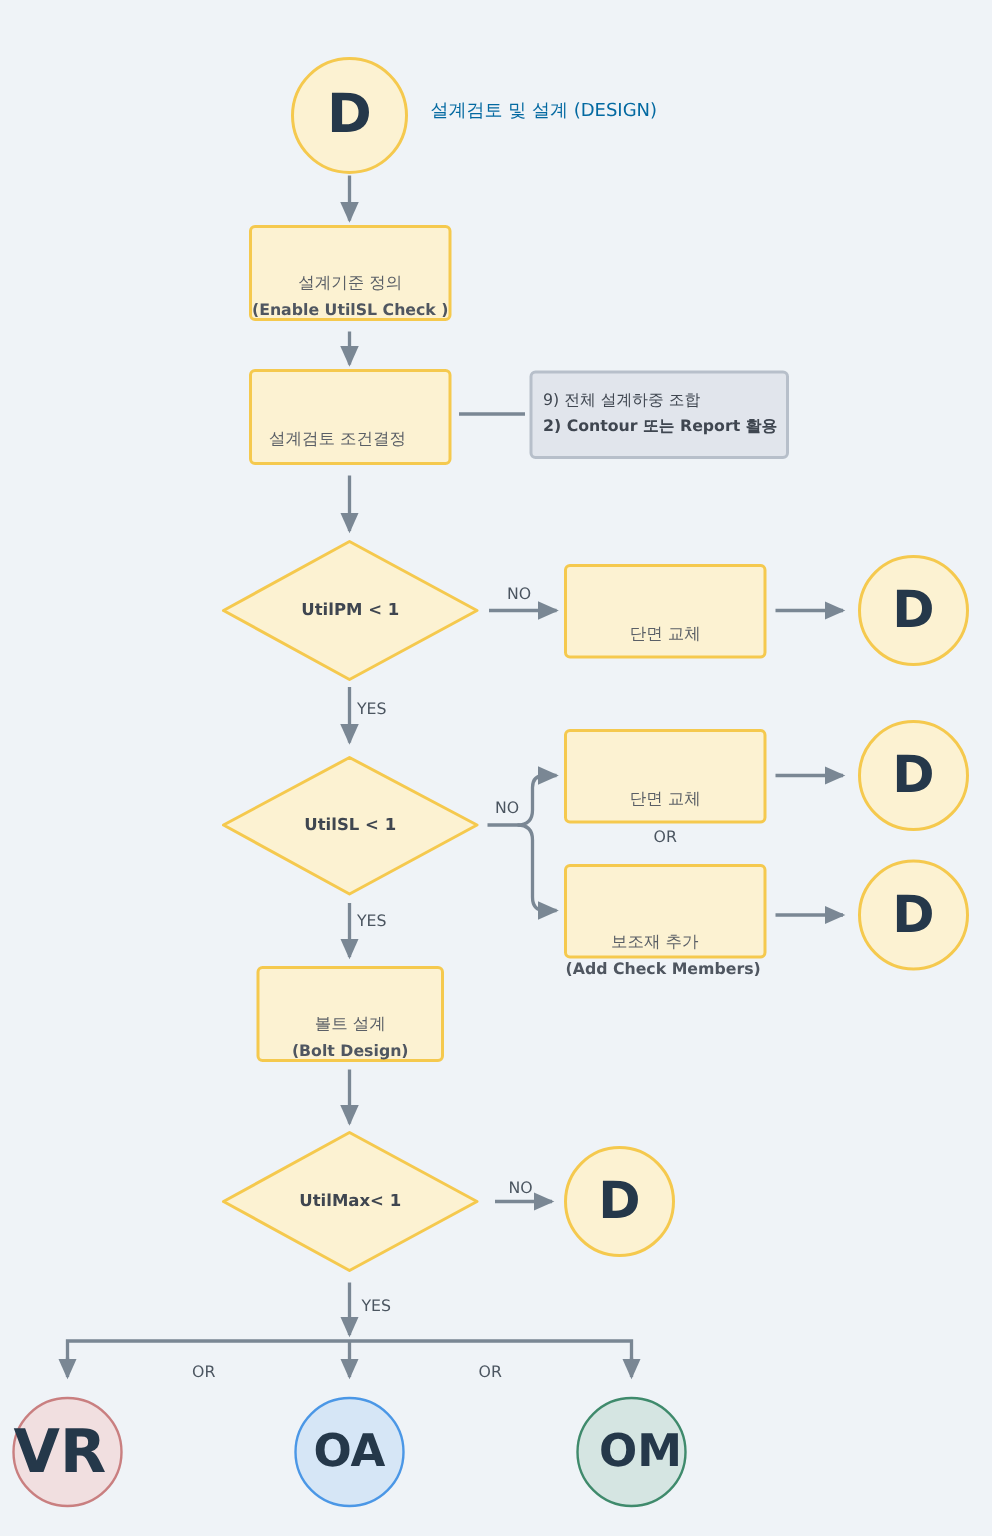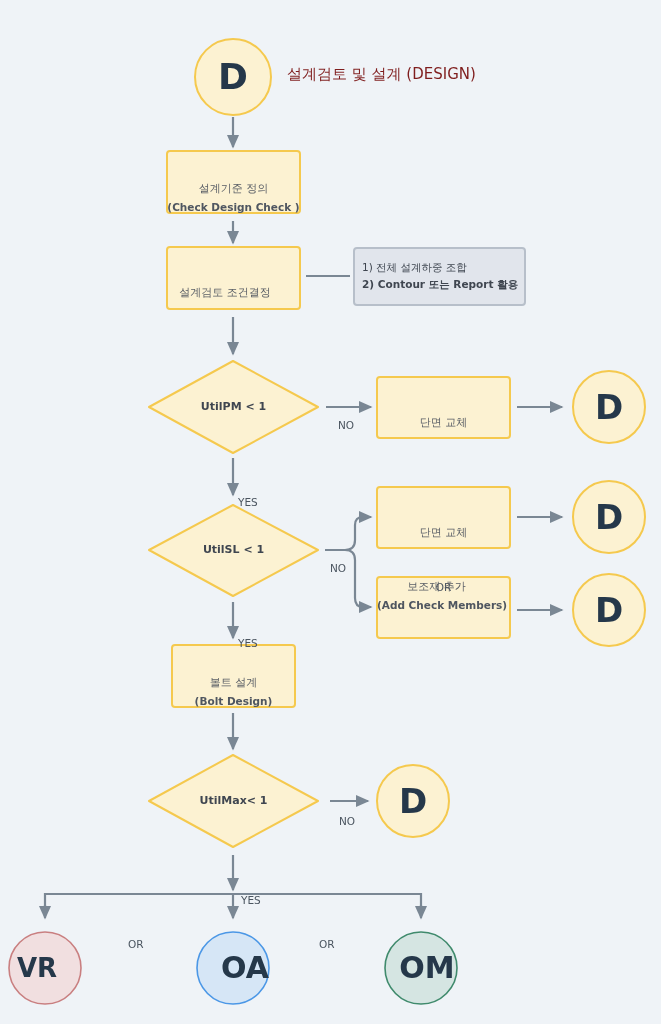--- a/index.html
+++ b/index.html
@@ -3,23 +3,23 @@
 <meta charset="utf-8">
 <style>
   html, body { margin:0; padding:0; }
   body { width:661px; height:1024px; background:#eff3f7; position:relative; overflow:hidden;
          font-family:"DejaVu Sans", "Liberation Sans", sans-serif; color:#4b5560; }
   svg#diagram { position:absolute; left:0; top:0; }
   .lbl { position:absolute; text-align:center; white-space:nowrap; }
   .box-text { font-size:11px; line-height:18px; color:#5a5f66;margin-top:16px; }
   .box-text .en { font-size:10.5px; color:#4f5660; font-weight:bold; }
   .dia-text { font-size:11px; color:#3f4650; font-weight:bold; }
-  .edge-text { font-size:10.5px; color:#4b5560;margin-top:29px; }
+  .edge-text { font-size:10.5px; color:#4b5560; }
   .circle-text { font-weight:bold; color:#25384a; font-family:"DejaVu Sans", sans-serif; }
-  .title { font-size:15px; color:#7f1d1d; }
+  .title { font-size:12px; color:#0369a1; }
   .note-text { font-size:10.5px; line-height:17px; color:#3f4650; text-align:left; }
 </style>
 </head>
 <body>
 
 <svg id="diagram" width="661" height="1024">
   <defs>
     <marker id="ah" viewBox="0 0 10 10" refX="8" refY="5" markerWidth="7" markerHeight="7" orient="auto-start-reverse">
       <path d="M0,1 L9,5 L0,9 z" fill="#7a8794"></path>
     </marker>
@@ -67,55 +67,55 @@
     <circle cx="233" cy="968" r="36" fill="#d6e6f6" stroke="#4b97e6" stroke-width="1.6"></circle>
     <circle cx="421" cy="968" r="36" fill="#d5e5e2" stroke="#3f8a6c" stroke-width="1.6"></circle>
   </g>
 </svg>
 
 <div class="lbl circle-text" style="left:195px;top:56px;width:76px;font-size:36px;line-height:42px;">D</div>
 <div class="lbl title" style="left:287px;top:65px;">설계검토 및 설계 (DESIGN)</div>
 
 <div class="lbl box-text" style="left:167px;top:164px;width:133px;">
   <div>설계기준 정의</div>
-  <div class="en">(Check Design Check )</div>
+  <div class="en">(Enable UtilSL Check )</div>
 </div>
 <div class="lbl box-text" style="left:167px;top:268px;width:116px;">설계검토 조건결정</div>
 
 <div class="lbl note-text" style="left:362px;top:259px;">
-  <div>1) 전체 설계하중 조합</div>
+  <div>9) 전체 설계하중 조합</div>
   <div style="font-weight:bold;">2) Contour 또는 Report 활용</div>
 </div>
 
 <div class="lbl dia-text" style="left:149px;top:400px;width:169px;">UtilPM &lt; 1</div>
 <div class="lbl edge-text" style="left:338px;top:390px;">NO</div>
 <div class="lbl box-text" style="left:377px;top:398px;width:133px;">단면 교체</div>
 <div class="lbl circle-text" style="left:573px;top:386px;width:72px;font-size:34px;line-height:42px;">D</div>
 <div class="lbl edge-text" style="left:238px;top:467px;">YES</div>
 
 <div class="lbl dia-text" style="left:149px;top:543px;width:169px;">UtilSL &lt; 1</div>
 <div class="lbl edge-text" style="left:330px;top:533px;">NO</div>
 <div class="lbl box-text" style="left:377px;top:508px;width:133px;">단면 교체</div>
 <div class="lbl edge-text" style="left:377px;top:552px;width:133px;">OR</div>
-<div class="lbl box-text" style="left:377px;top:562px;width:119px;">
+<div class="lbl box-text" style="left:377px;top:603px;width:119px;">
   <div>보조재 추가</div>
   <div class="en">(Add Check Members)</div>
 </div>
 <div class="lbl circle-text" style="left:573px;top:496px;width:72px;font-size:34px;line-height:42px;">D</div>
 <div class="lbl circle-text" style="left:573px;top:589px;width:72px;font-size:34px;line-height:42px;">D</div>
 <div class="lbl edge-text" style="left:238px;top:608px;">YES</div>
 
 <div class="lbl box-text" style="left:172px;top:658px;width:123px;">
   <div>볼트 설계</div>
   <div class="en">(Bolt Design)</div>
 </div>
 
 <div class="lbl dia-text" style="left:149px;top:794px;width:169px;">UtilMax&lt; 1</div>
 <div class="lbl edge-text" style="left:339px;top:786px;">NO</div>
 <div class="lbl circle-text" style="left:377px;top:780px;width:72px;font-size:34px;line-height:42px;">D</div>
 <div class="lbl edge-text" style="left:241px;top:865px;">YES</div>
 
 <div class="lbl edge-text" style="left:128px;top:909px;">OR</div>
 <div class="lbl edge-text" style="left:319px;top:909px;">OR</div>
 
-<div class="lbl circle-text" style="left:9px;top:949px;width:56px;font-size:26px;line-height:38px;">VR</div>
-<div class="lbl circle-text" style="left:197px;top:949px;width:72px;font-size:30px;line-height:38px;text-align:right;">OA</div>
+<div class="lbl circle-text" style="left:9px;top:949px;width:56px;font-size:40px;line-height:38px;">VR</div>
+<div class="lbl circle-text" style="left:197px;top:949px;width:72px;font-size:30px;line-height:38px;">OA</div>
 <div class="lbl circle-text" style="left:385px;top:949px;width:84px;font-size:30px;line-height:38px;">OM</div>
 
 </body></html>

